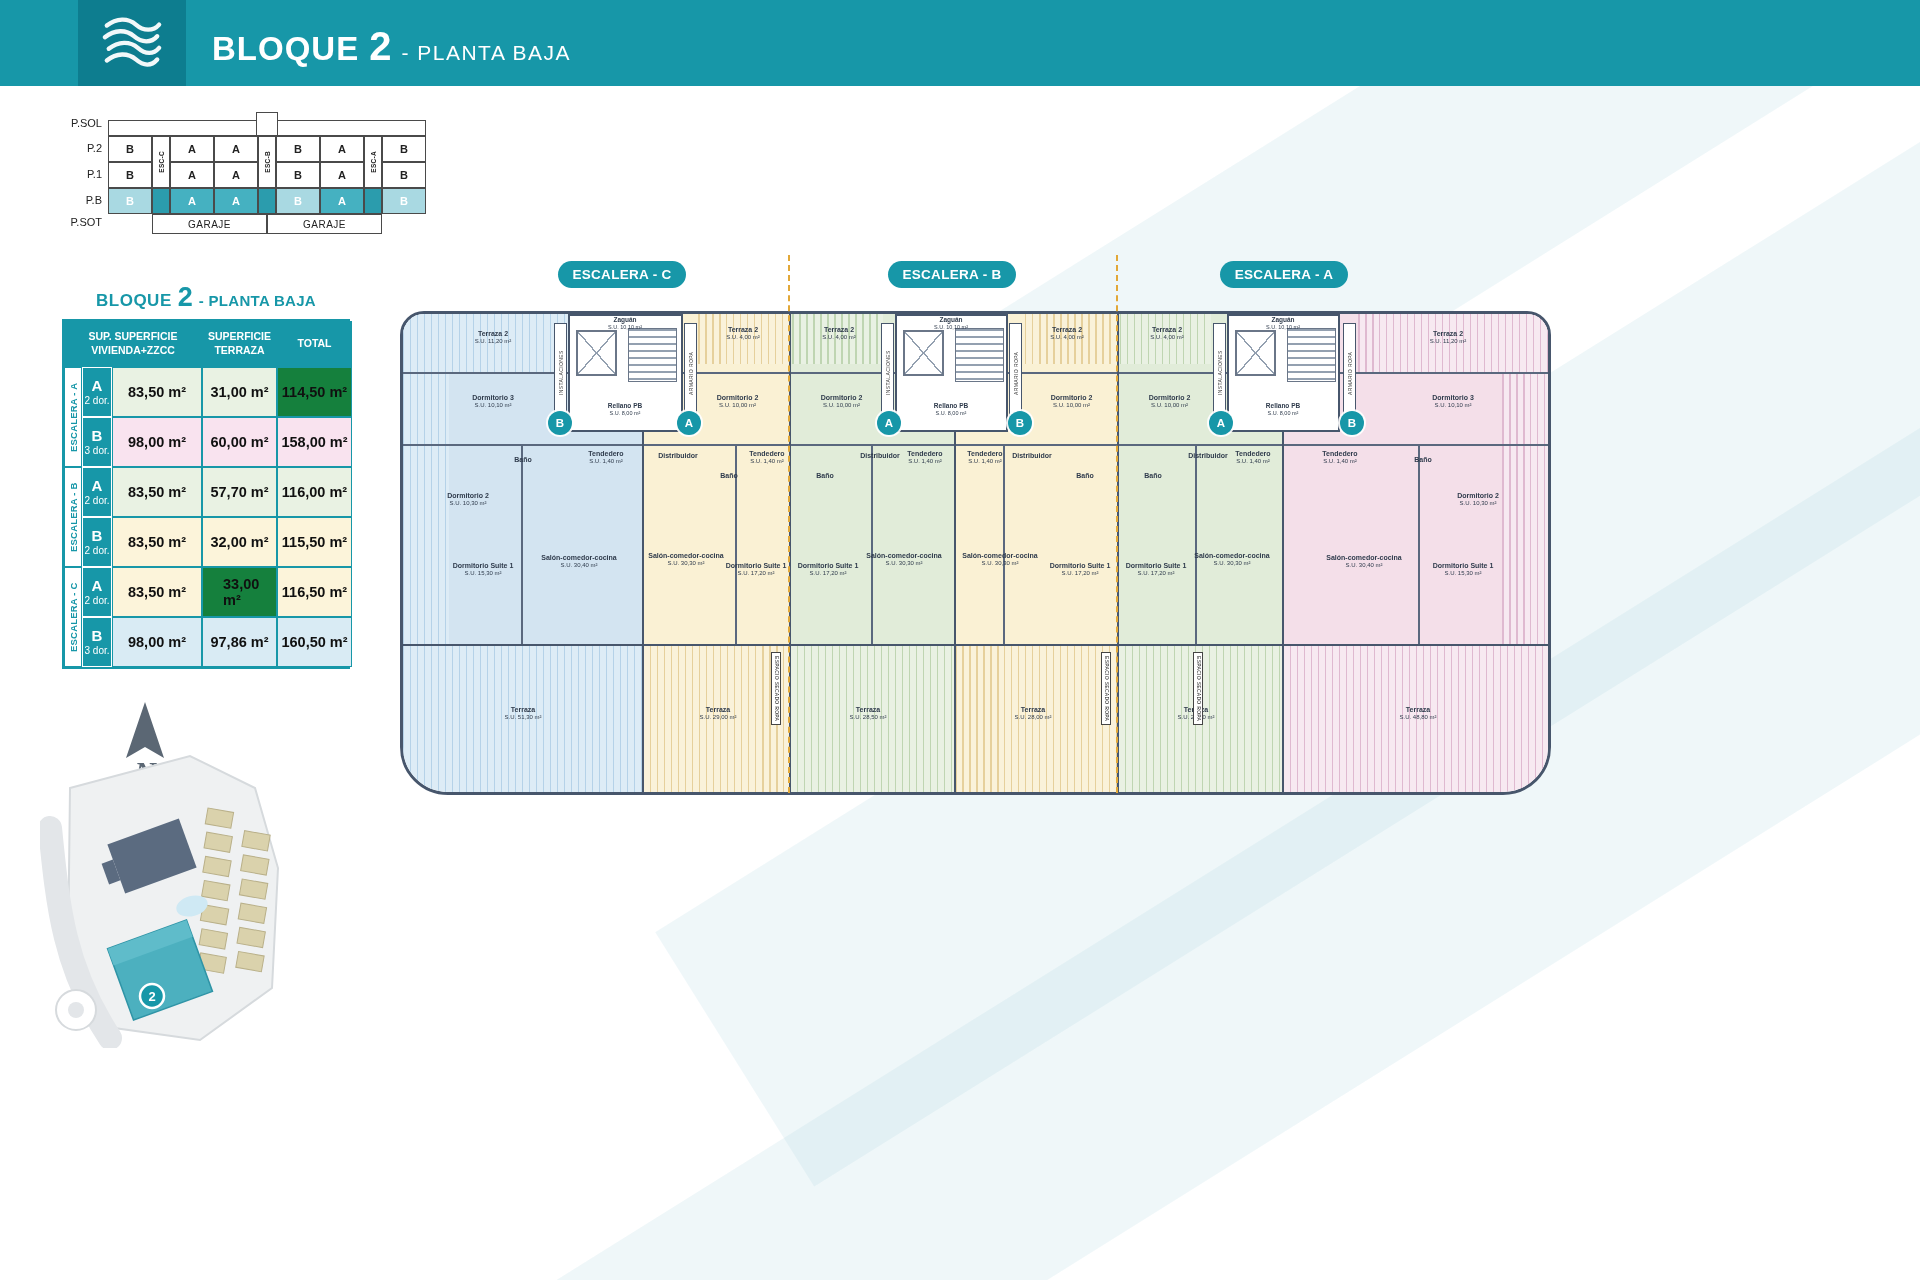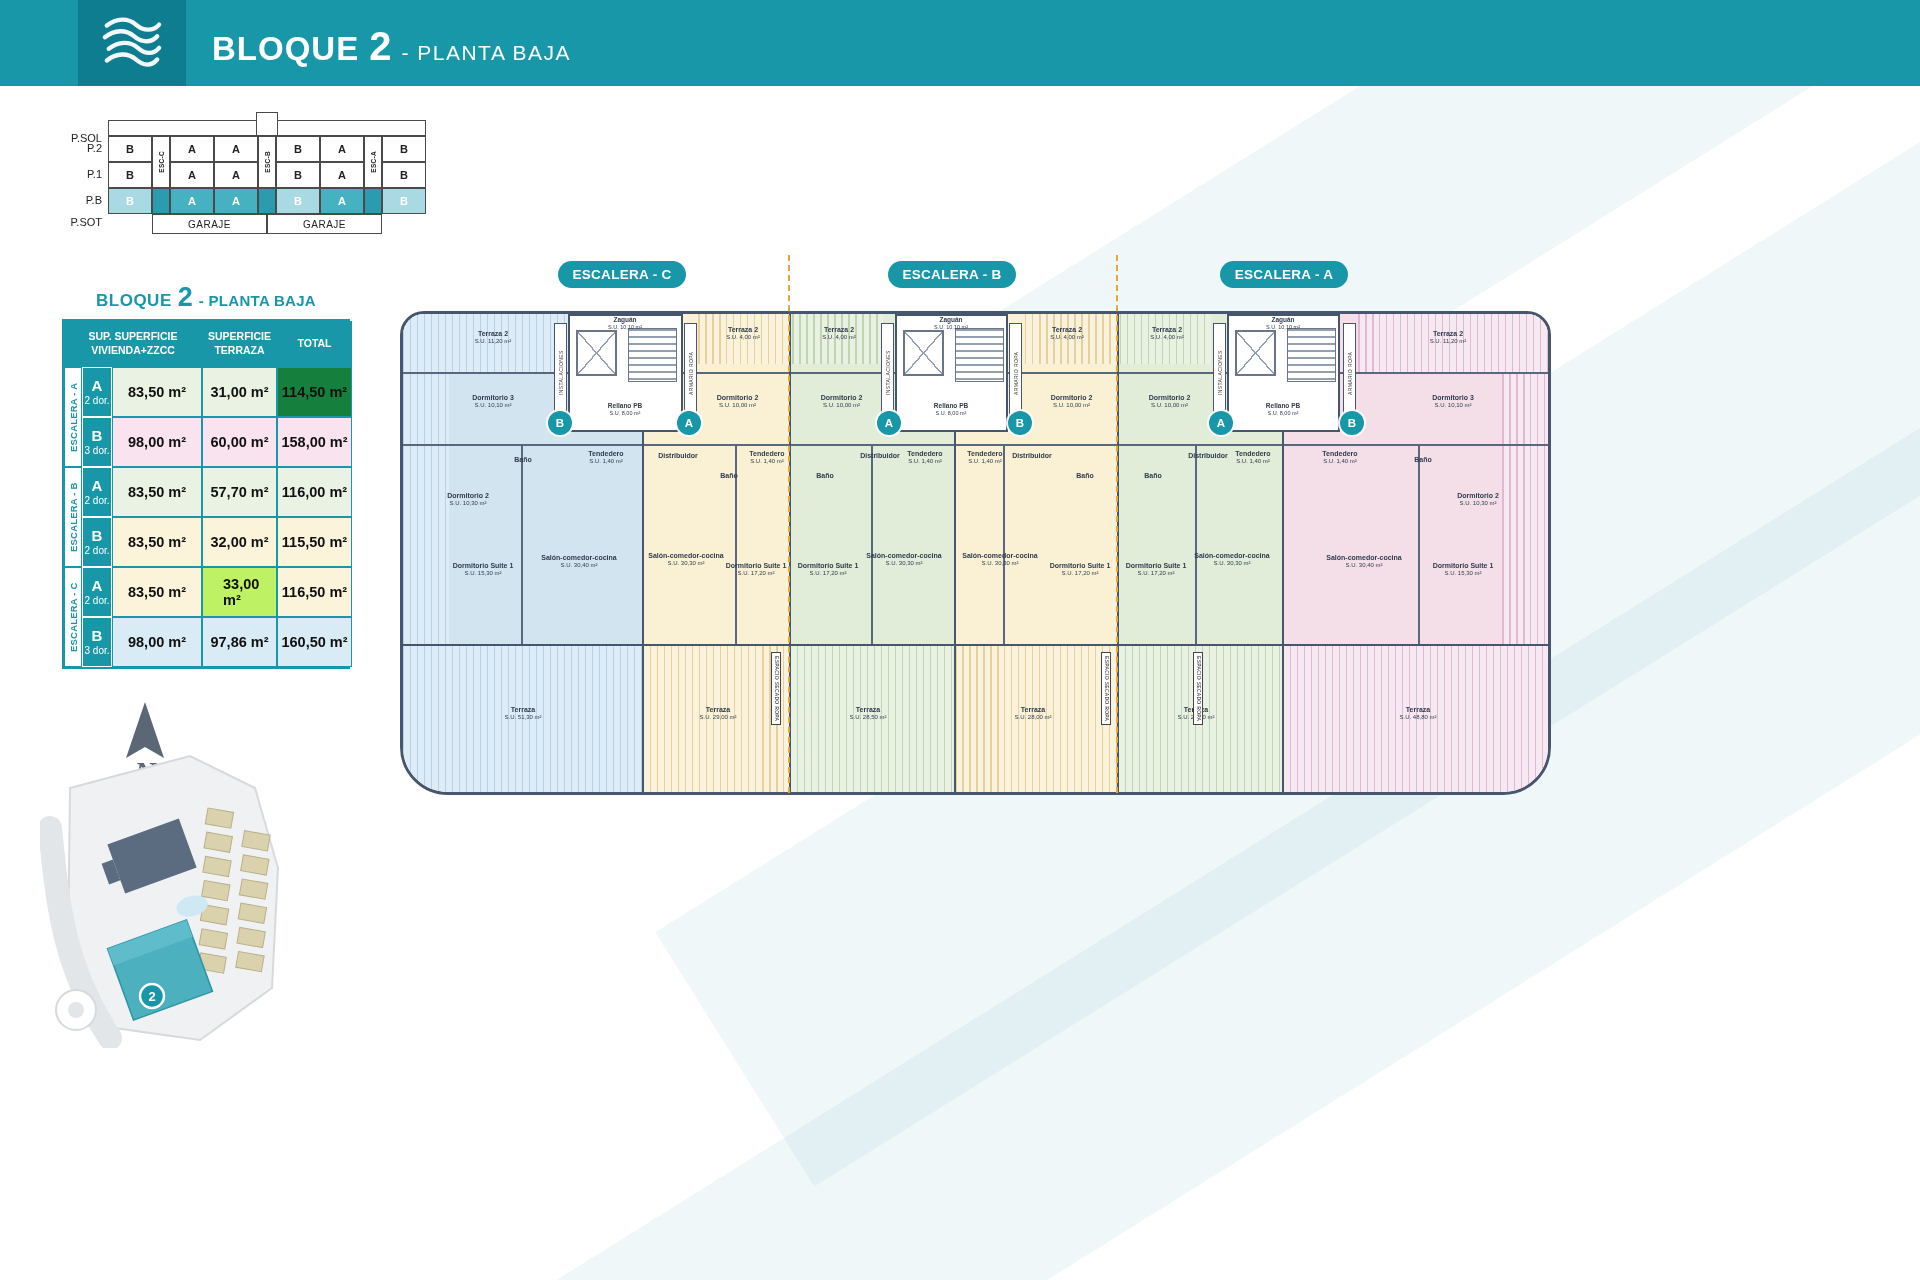--- a/index.html
+++ b/index.html
@@ -111,21 +111,21 @@
     </svg>
   </div>
   <div class="titles">
     <span class="t-main">BLOQUE</span>
     <span class="t-num">2</span>
     <span class="t-sub">- PLANTA BAJA</span>
   </div>
 </div>
 
 <div class="stack">
-  <div class="s-rowlab" style="top:20px;">P.SOL</div>
+  <div class="s-rowlab" style="top:5px;">P.SOL</div>
   <div class="s-rowlab" style="top:30px;">P.2</div>
   <div class="s-rowlab" style="top:56px;">P.1</div>
   <div class="s-rowlab" style="top:82px;">P.B</div>
   <div class="s-rowlab" style="top:104px;">P.SOT</div>
 
   <div class="s-cell" style="left:50px;top:8px;width:318px;height:16px;"></div>
   <div class="s-cell" style="left:198px;top:0px;width:22px;height:24px;"></div>
 
   <div class="s-cell" style="left:50px;top:24px;width:44px;height:26px;">B</div>
   <div class="s-cell" style="left:112px;top:24px;width:44px;height:26px;">A</div>
@@ -215,21 +215,21 @@
     <div class="vcell" style="background-color: rgb(252, 244, 218);">83,50 m²</div>
     <div class="vcell" style="background-color: rgb(252, 244, 218);">32,00 m²</div>
     <div class="vcell" style="background-color: rgb(252, 244, 218);">115,50 m²</div>
 
     <div class="gcell">ESCALERA - C</div>
     <div class="lcell">
       <span class="ll">A</span>
       <span class="ld">2 dor.</span>
     </div>
     <div class="vcell" style="background-color: rgb(252, 244, 218);">83,50 m²</div>
-    <div class="vcell" style="background-color: #bef264; padding-left: 20px;">33,00 m²</div>
+    <div class="vcell" style="background-color: #15803d; padding-left: 20px;">33,00 m²</div>
     <div class="vcell" style="background-color: rgb(252, 244, 218);">116,50 m²</div>
     <div class="lcell">
       <span class="ll">B</span>
       <span class="ld">3 dor.</span>
     </div>
     <div class="vcell" style="background-color: rgb(217, 235, 244);">98,00 m²</div>
     <div class="vcell" style="background-color: rgb(217, 235, 244);">97,86 m²</div>
     <div class="vcell" style="background-color: rgb(217, 235, 244);">160,50 m²</div>
   </div>
 </div>

